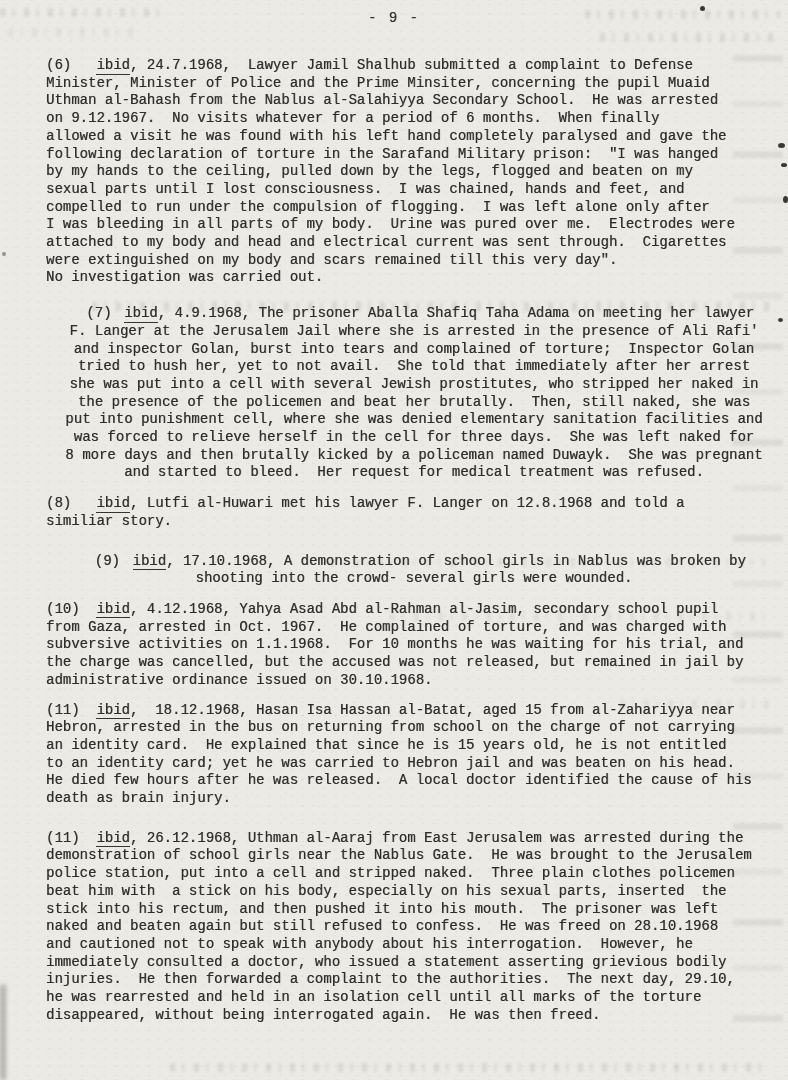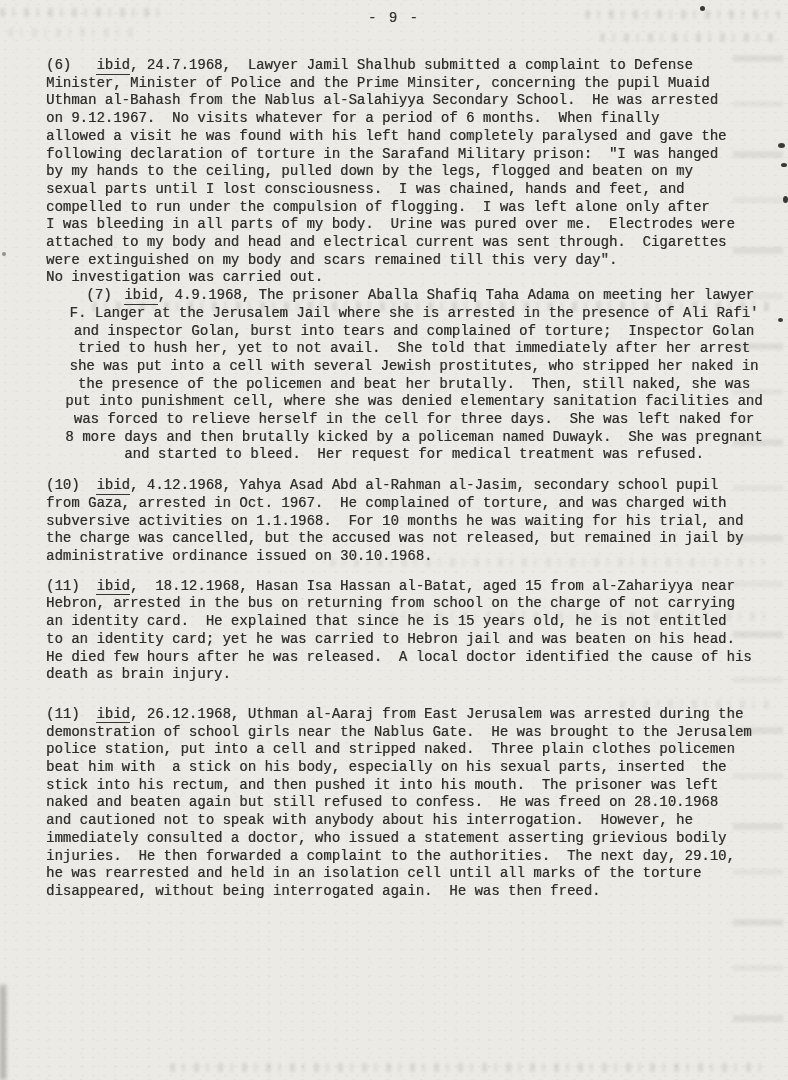--- a/index.html
+++ b/index.html
@@ -24,21 +24,21 @@
   .content{
     position:absolute;top:57px;left:46px;width:736px;
     font-size:14px;line-height:17.7px;color:#2e2d2b;
   }
   .para{
     margin:0;white-space:pre;
     text-shadow:0.5px 0.25px 0.45px rgba(46,45,43,0.55);
   }
   .pnum{display:inline-block;width:6ch;}
   .ref{border-bottom:1.6px solid #35342f;padding-bottom:0.5px;}
-  .m18{} .m13{margin-bottom:13px;text-align:center;} .m22{margin-bottom:22px;}
+  .m18{margin-bottom:18px;} .m13{margin-bottom:13px;text-align:center;} .m22{margin-bottom:22px;}
   .m16{margin-bottom:12px;}
   
   .bleed{
     position:absolute;height:9px;border-radius:3px;
     background:repeating-linear-gradient(90deg,
       rgba(80,78,74,0.55) 0 5px, transparent 5px 12px,
       rgba(100,98,92,0.45) 12px 15px, transparent 15px 24px);
     filter:blur(1.4px);opacity:0.22;pointer-events:none;
   }
   .bleed.light{opacity:0.13;}
@@ -79,20 +79,24 @@
     <p class="para m13"><span class="pnum">(7)</span><span class="ref">ibid</span><span>, 4.9.1968, The prisoner Aballa Shafiq Taha Adama on meeting her lawyer
 F. Langer at the Jerusalem Jail where she is arrested in the presence of Ali Rafi'
 and inspector Golan, burst into tears and complained of torture;  Inspector Golan
 tried to hush her, yet to not avail.  She told that immediately after her arrest
 she was put into a cell with several Jewish prostitutes, who stripped her naked in
 the presence of the policemen and beat her brutally.  Then, still naked, she was
 put into punishment cell, where she was denied elementary sanitation facilities and
 was forced to relieve herself in the cell for three days.  She was left naked for
 8 more days and then brutally kicked by a policeman named Duwayk.  She was pregnant
 and started to bleed.  Her request for medical treatment was refused.</span></p>
+    <p class="para m22"><span class="pnum">(8)</span><span class="ref">ibid</span><span>, Lutfi al-Huwari met his lawyer F. Langer on 12.8.1968 and told a
+similiar story.</span></p>
+    <p class="para m13"><span class="pnum">(9)</span><span class="ref">ibid</span><span>, 17.10.1968, A demonstration of school girls in Nablus was broken by
+shooting into the crowd- several girls were wounded.</span></p>
     <p class="para m16"><span class="pnum">(10)</span><span class="ref">ibid</span><span>, 4.12.1968, Yahya Asad Abd al-Rahman al-Jasim, secondary school pupil
 from Gaza, arrested in Oct. 1967.  He complained of torture, and was charged with
 subversive activities on 1.1.1968.  For 10 months he was waiting for his trial, and
 the charge was cancelled, but the accused was not released, but remained in jail by
 administrative ordinance issued on 30.10.1968.</span></p>
     <p class="para m22"><span class="pnum">(11)</span><span class="ref">ibid</span><span>,  18.12.1968, Hasan Isa Hassan al-Batat, aged 15 from al-Zahariyya near
 Hebron, arrested in the bus on returning from school on the charge of not carrying
 an identity card.  He explained that since he is 15 years old, he is not entitled
 to an identity card; yet he was carried to Hebron jail and was beaten on his head.
 He died few hours after he was released.  A local doctor identified the cause of his

